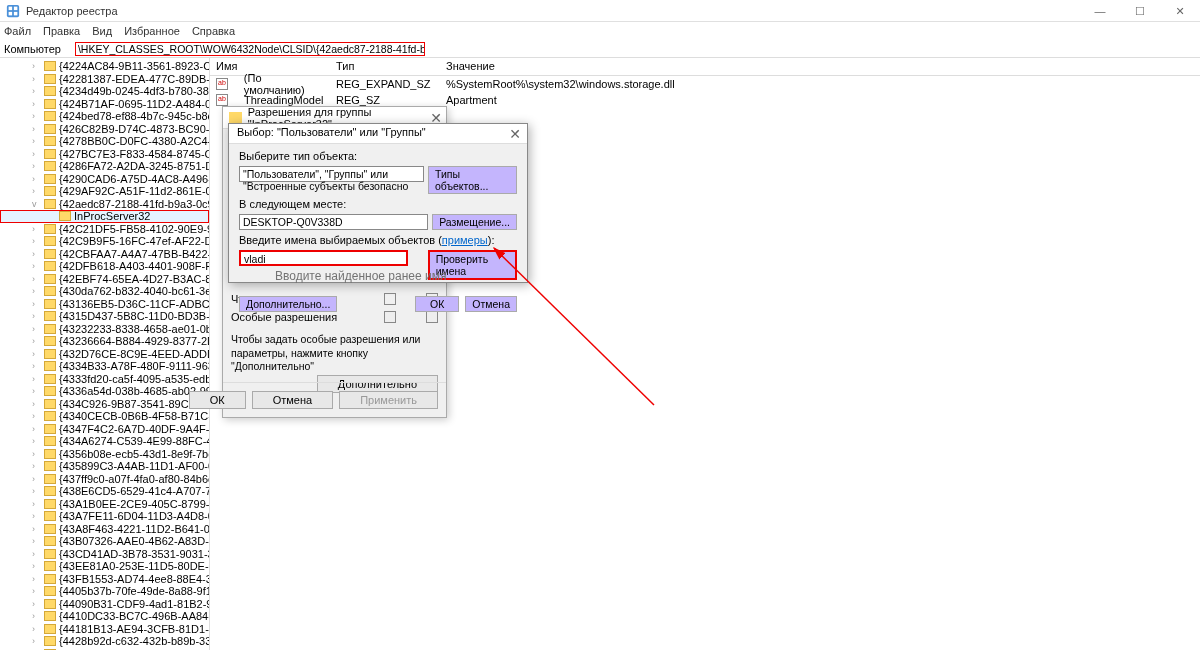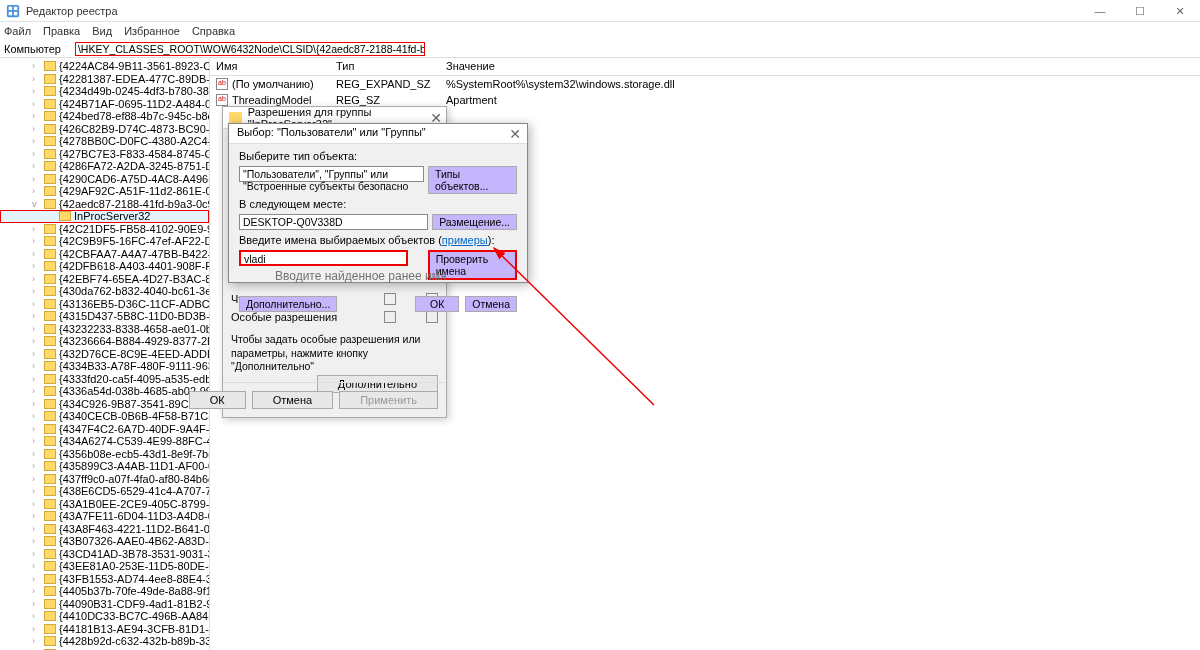--- a/index.html
+++ b/index.html
@@ -26,21 +26,21 @@
   .tree-item .disc { position: absolute; left: 32px; color: #999; font-size: 9px; }
   .tree-item .folder { width: 12px; height: 10px; background: #ffd968; border: 1px solid #d4a838; margin-right: 3px; flex-shrink: 0; }
   .tree-item.expanded .disc::before { content: 'v'; }
   .tree-item .disc::before { content: '›'; }
   .tree-item.child { padding-left: 58px; }
   
   .content { flex: 1; position: relative; }
   .list-header { display: flex; height: 18px; border-bottom: 1px solid #ddd; background: #fff; }
   .list-header .col { padding: 2px 6px; font-size: 11px; }
   .list-row { display: flex; height: 16px; align-items: center; }
-  .list-row .cell { padding: 0 6px; font-size: 11px; display: flex; align-items: center; gap: 4px; }
+  .list-row .cell { padding: 0 6px; font-size: 11px; display: flex; align-items: center; gap: 16px; }
   .reg-icon { width: 12px; height: 12px; background: #fff; border: 1px solid #888; position: relative; }
   .reg-icon::after { content: 'ab'; font-size: 7px; position: absolute; top: 0; left: 1px; color: #c00; }
   
   .dialog1 { position: absolute; left: 222px; top: 106px; width: 225px; height: 312px; background: #f0f0f0; border: 1px solid #aaa; box-shadow: 2px 2px 8px rgba(0,0,0,0.2); }
   .dialog1 .dtitle { height: 22px; background: #fff; display: flex; align-items: center; padding: 0 6px; font-size: 11px; border-bottom: 1px solid #ddd; }
   .dialog1 .dtitle .folder-ico { width: 14px; height: 12px; background: #ffd968; margin-right: 6px; }
   .dialog1 .dclose { position: absolute; right: 4px; top: 3px; font-size: 14px; color: #666; }
   .dialog1 .body { padding: 8px; }
   .dialog1 .perm-row { display: flex; justify-content: space-between; font-size: 10.5px; margin: 6px 0; }
   .dialog1 .chk { width: 12px; height: 12px; border: 1px solid #888; }

